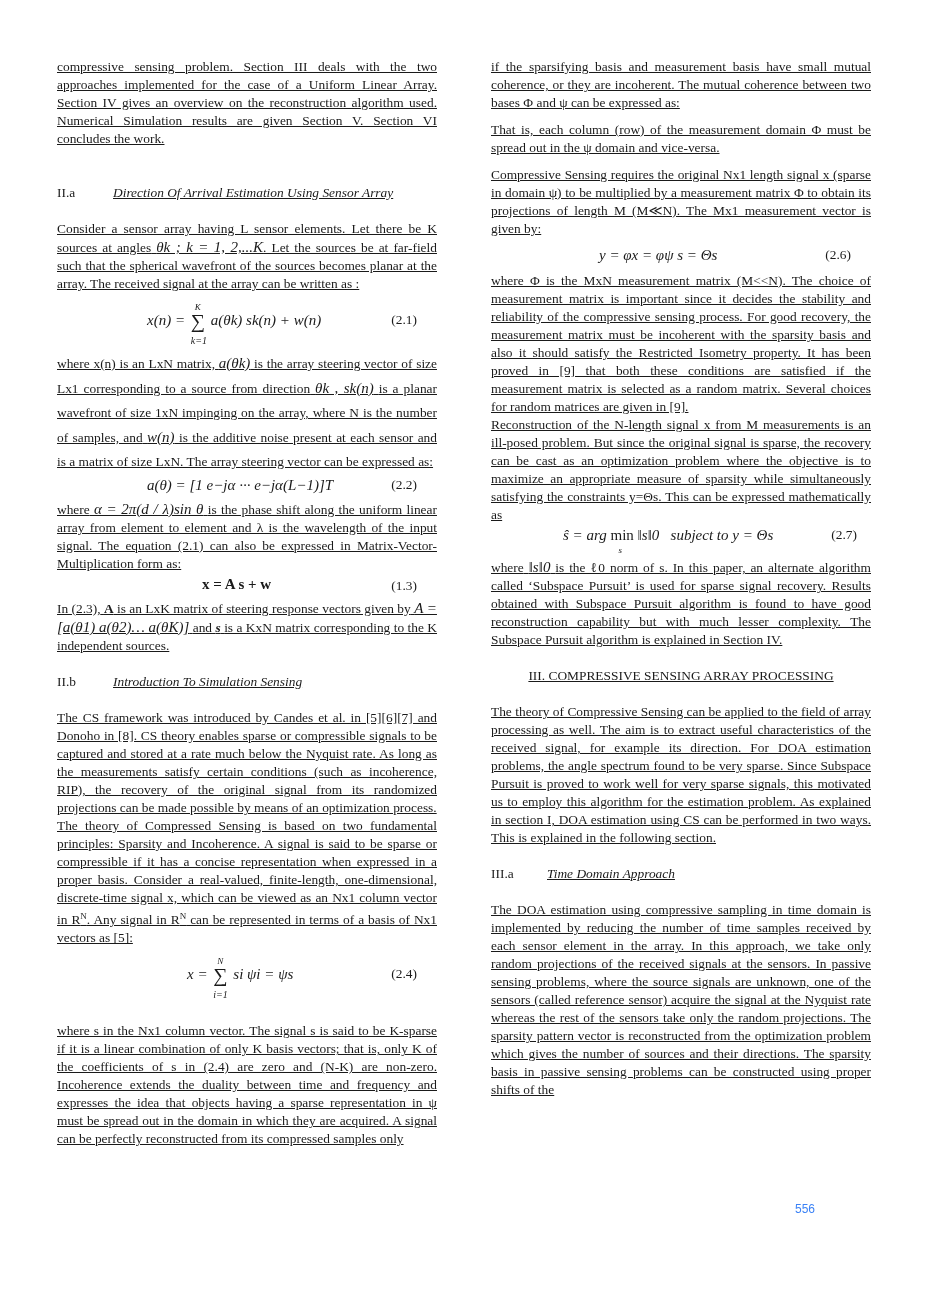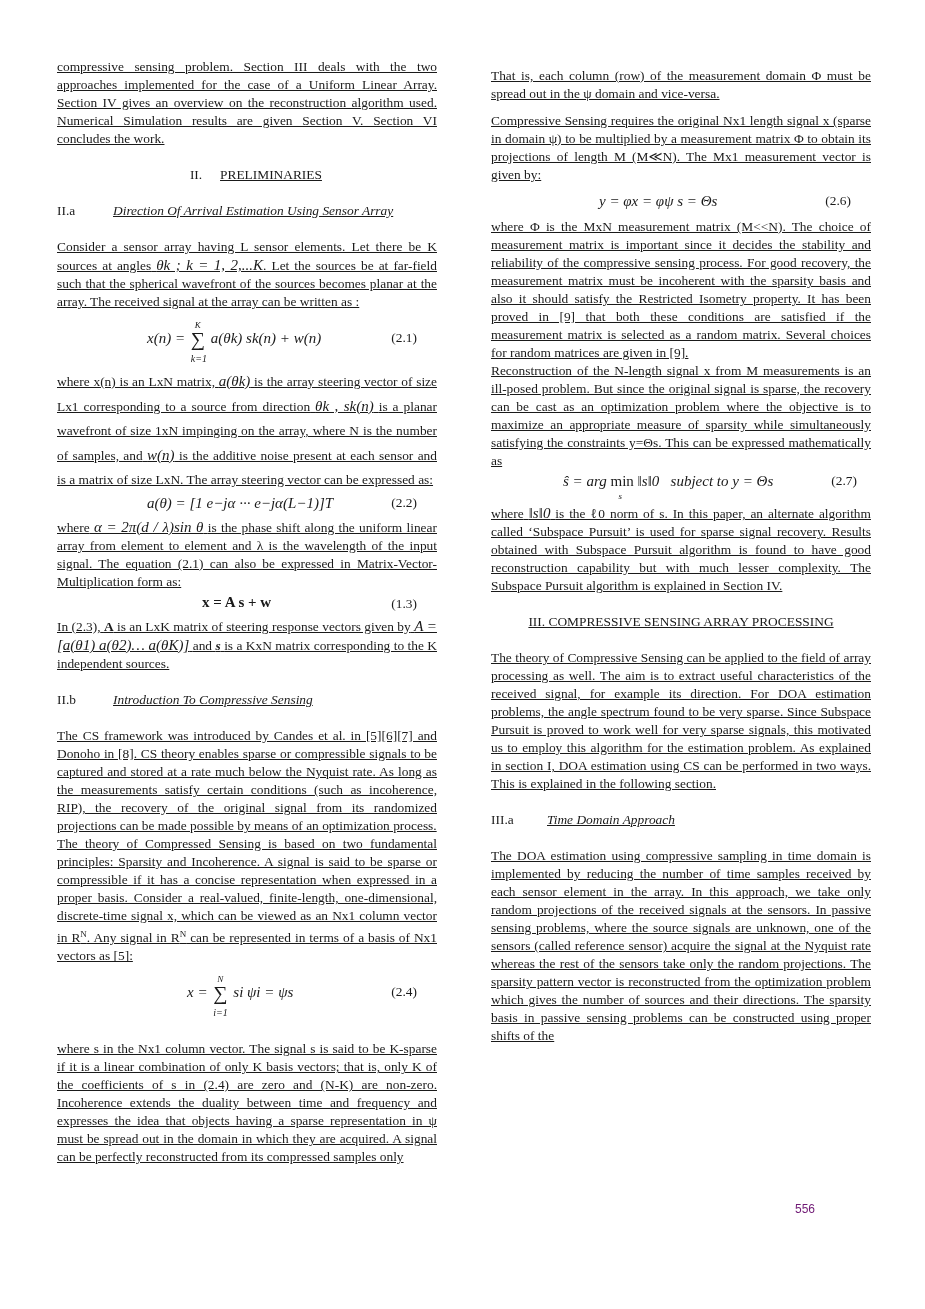--- a/index.html
+++ b/index.html
@@ -35,32 +35,29 @@
   .sum .up { position: absolute; top: -14px; left: 4px; font-size: 9px; font-style: italic; }
   .sum .dn { position: absolute; top: 20px; left: 0px; font-size: 10px; font-style: italic; white-space: nowrap; }
   .maxop { display: inline-block; position: relative; font-style: normal; }
   .maxop .dn { position: absolute; top: 15px; left: -10px; font-size: 9px; font-style: italic; white-space: nowrap; }
   sub, sup { font-size: 9px; }
   .bold { font-weight: bold; font-style: normal; }
   .it { font-style: italic; }
   .inl { font-style: italic; font-size: 15px; }
   #page-number {
     position: absolute; left: 795px; top: 1202px;
-    font-family: "Liberation Sans", "DejaVu Sans", sans-serif; font-size: 12px; color: #701a75;
+    font-family: "Liberation Sans", "DejaVu Sans", sans-serif; font-size: 12px; color: #3b82f6;
   }
 </style>
 </head>
 <body>
 
 <div id="col-left" class="col">
   <p>compressive sensing problem. Section III deals with the two approaches implemented for the case of a Uniform Linear Array. Section IV gives an overview on the reconstruction algorithm used. Numerical Simulation results are given Section V. Section VI concludes the work.</p>
   <div class="gap"></div>
-  <p class="sec-title">
-    <span class="num">II.</span><span>PRELIMINARIES</span>
-  </p>
   <div class="gap"></div>
   <p class="subsec">
     <span class="num">II.a</span><span class="ttl">Direction Of Arrival Estimation Using Sensor Array</span>
   </p>
   <div class="gap"></div>
   <p>
     <span>Consider a sensor array having L sensor elements. Let there be K sources at angles</span>
     <span class="inl">θk ; k = 1, 2,...K</span><span>. Let the sources be at far-field such that the spherical wavefront of the sources becomes planar at the array. The received signal at the array can be written as :</span>
   </p>
   <div class="eq tall">
@@ -97,40 +94,41 @@
     <span>In (2.3),</span>
     <b>A</b>
     <span>is an LxK matrix of steering response vectors given by</span>
     <span class="inl">A = [a(θ1) a(θ2)… a(θK)]</span>
     <span>and</span>
     <b class="it">s</b>
     <span>is a KxN matrix corresponding to the K independent sources.</span>
   </p>
   <div class="gap"></div>
   <p class="subsec">
-    <span class="num">II.b</span><span class="ttl">Introduction To Compressive Sensing</span>
+    <span class="num">II.b</span><span class="ttl">Introduction To Simulation Sensing</span>
   </p>
   <div class="gap"></div>
   <p>The CS framework was introduced by Candes et al. in [5][6][7] and Donoho in [8]. CS theory enables sparse or compressible signals to be captured and stored at a rate much below the Nyquist rate. As long as the measurements satisfy certain conditions (such as incoherence, RIP), the recovery of the original signal from its randomized projections can be made possible by means of an optimization process.</p>
   <p>
     <span>The theory of Compressed Sensing is based on two fundamental principles: Sparsity and Incoherence. A signal is said to be sparse or compressible if it has a concise representation when expressed in a proper basis. Consider a real-valued, finite-length, one-dimensional, discrete-time signal x, which can be viewed as an Nx1 column vector in R</span><sup>N</sup><span>. Any signal in R</span><sup>N</sup><span> can be represented in terms of a basis of Nx1 vectors as [5]:</span>
   </p>
   <div class="eq tall" style="height:62px;">
     <span class="body" style="left:130px;">
       <span>x =</span>
       <span class="sum">∑<span class="up">N</span><span class="dn">i=1</span></span>
       <span>si ψi = ψs</span>
     </span>
     <span class="tag">(2.4)</span>
   </div>
   <div class="gap-s"></div>
   <p>where s in the Nx1 column vector. The signal s is said to be K-sparse if it is a linear combination of only K basis vectors; that is, only K of the coefficients of s in (2.4) are zero and (N-K) are non-zero. Incoherence extends the duality between time and frequency and expresses the idea that objects having a sparse representation in ψ must be spread out in the domain in which they are acquired. A signal can be perfectly reconstructed from its compressed samples only</p>
 </div>
 
 <div id="col-right" class="col">
+  <p>if the sparsifying basis and measurement basis have small mutual coherence, or they are incoherent. The mutual coherence between two bases Φ and ψ can be expressed as:</p>
   <div class="gap-s"></div>
   <p>That is, each column (row) of the measurement domain Φ must be spread out in the ψ domain and vice-versa.</p>
   <div class="gap-s"></div>
   <p>Compressive Sensing requires the original Nx1 length signal x (sparse in domain ψ) to be multiplied by a measurement matrix Φ to obtain its projections of length M (M≪N). The Mx1 measurement vector is given by:</p>
   <div class="eq">
     <span class="body" style="left:108px;">y = φx = φψ s = Θs</span>
     <span class="tag">(2.6)</span>
   </div>
   <p>where Φ is the MxN measurement matrix (M&lt;&lt;N). The choice of measurement matrix is important since it decides the stability and reliability of the compressive sensing process. For good recovery, the measurement matrix must be incoherent with the sparsity basis and also it should satisfy the Restricted Isometry property. It has been proved in [9] that both these conditions are satisfied if the measurement matrix is selected as a random matrix. Several choices for random matrices are given in [9].</p>
   <p>Reconstruction of the N-length signal x from M measurements is an ill-posed problem. But since the original signal is sparse, the recovery can be cast as an optimization problem where the objective is to maximize an appropriate measure of sparsity while simultaneously satisfying the constraints y=Θs. This can be expressed mathematically as</p>

